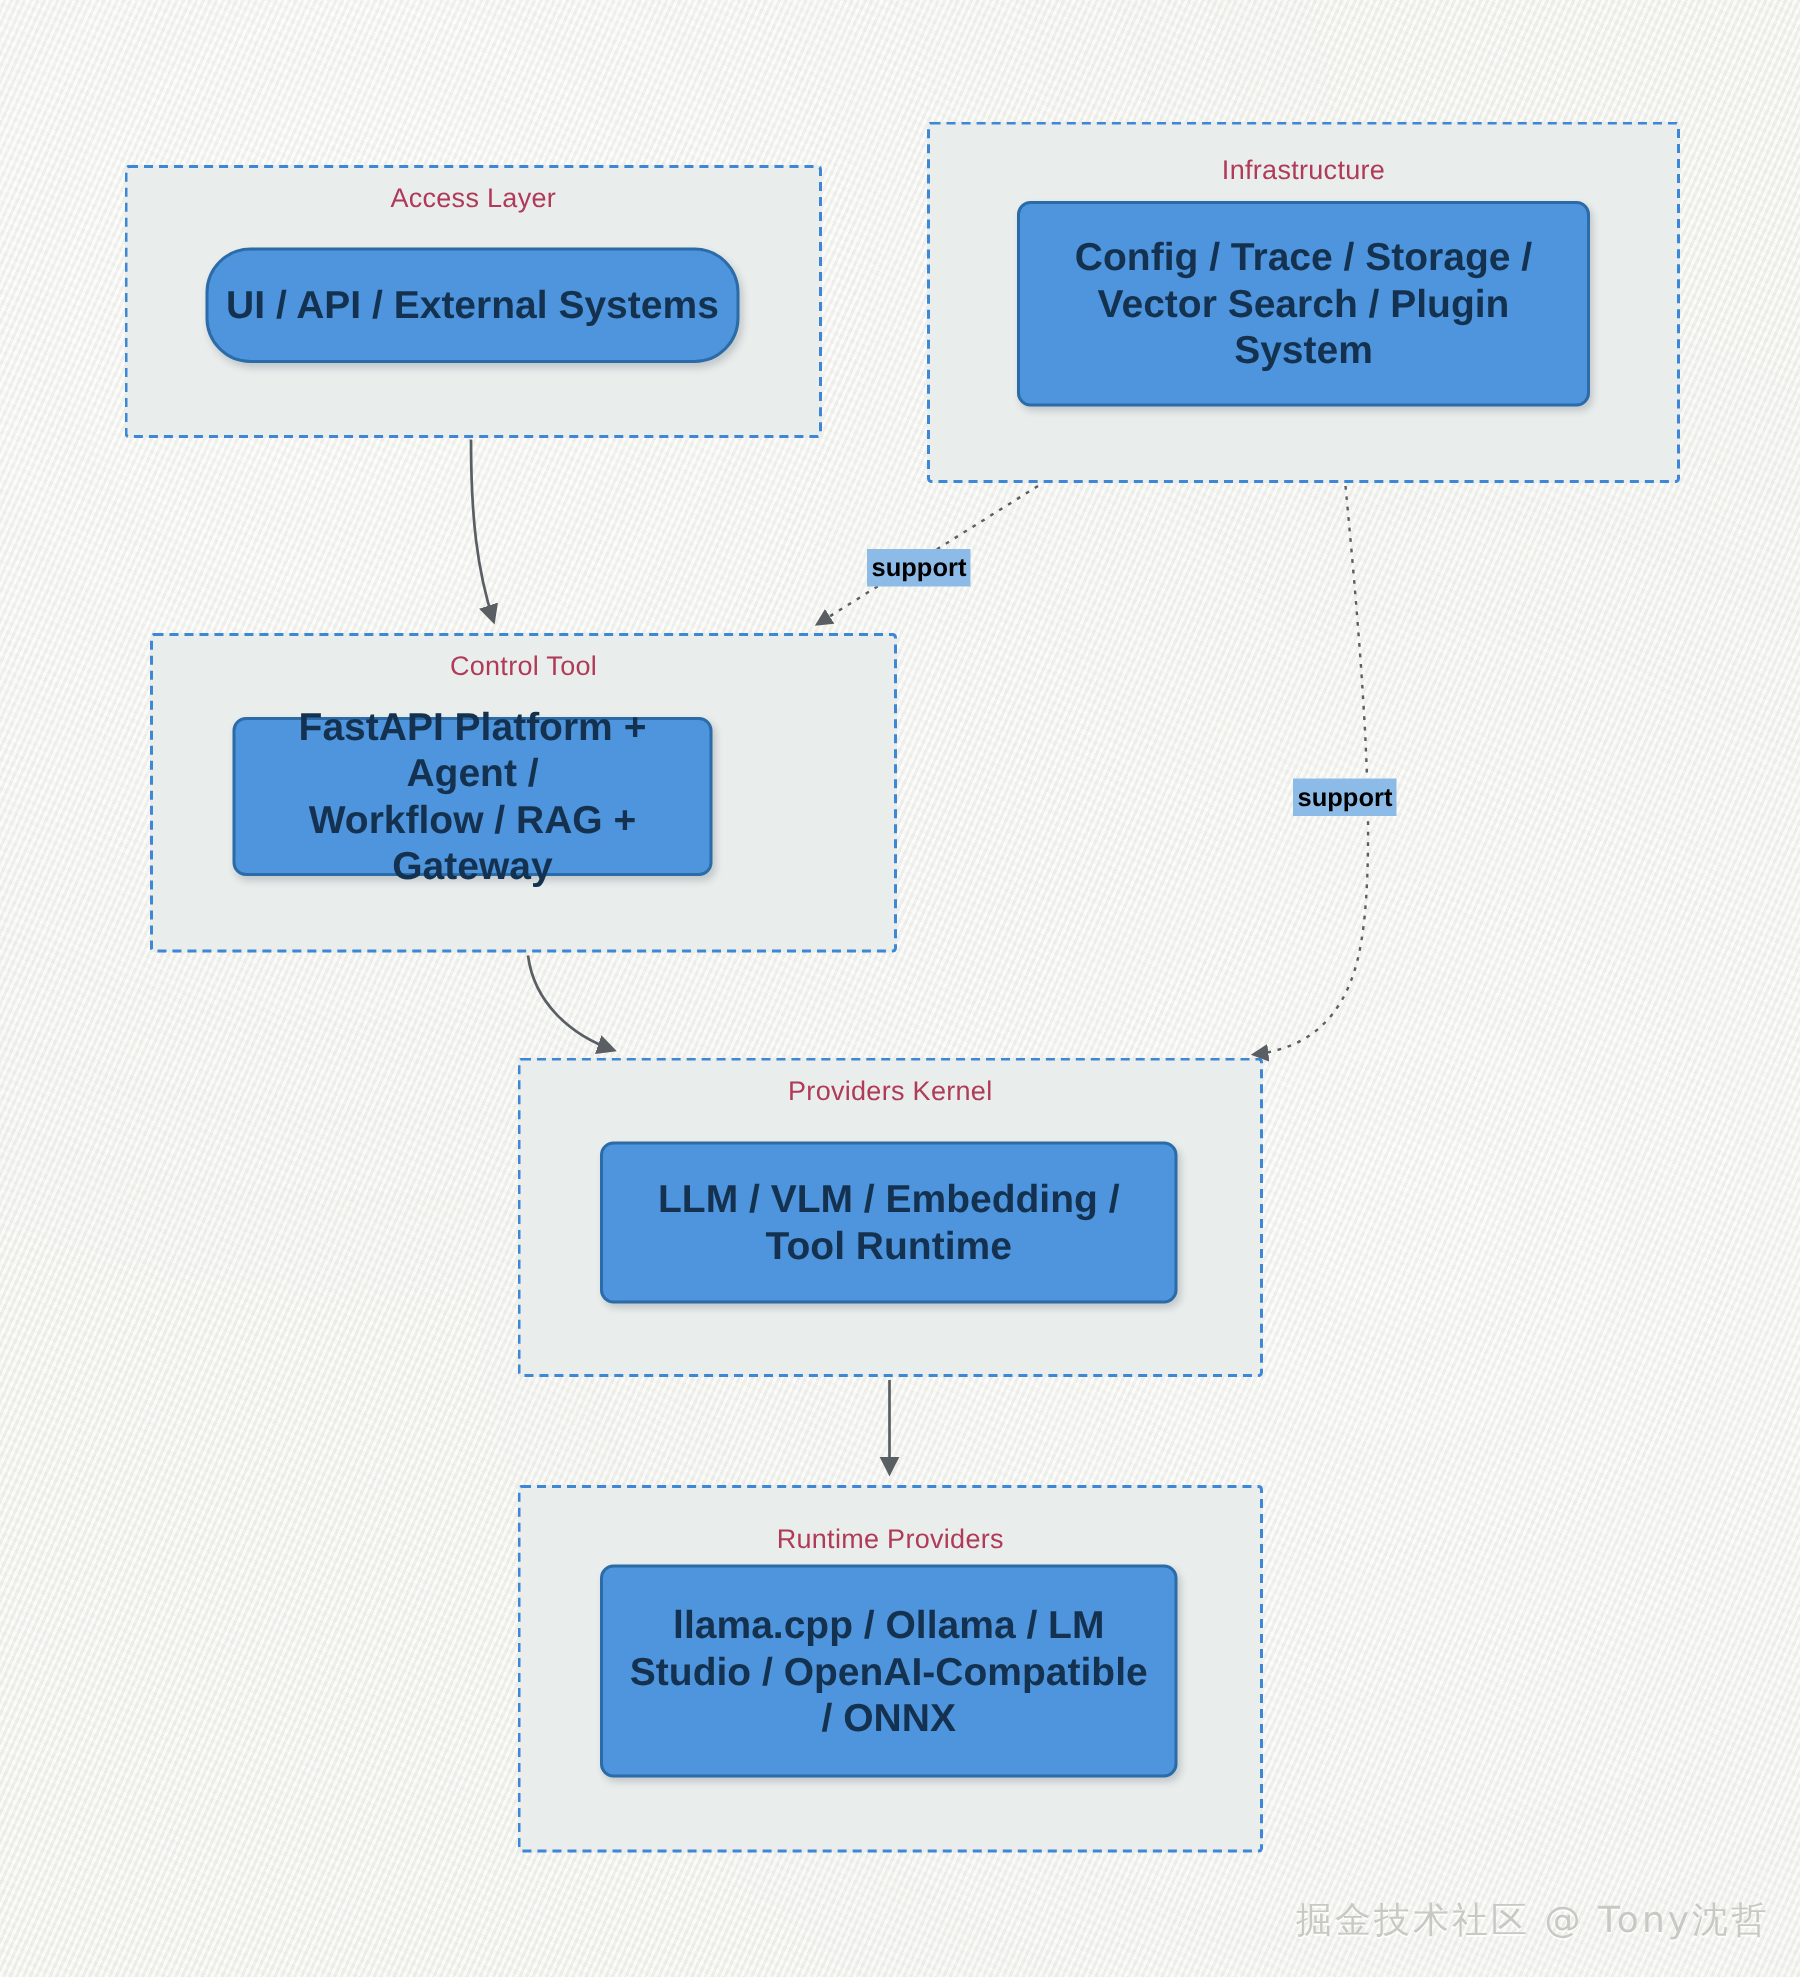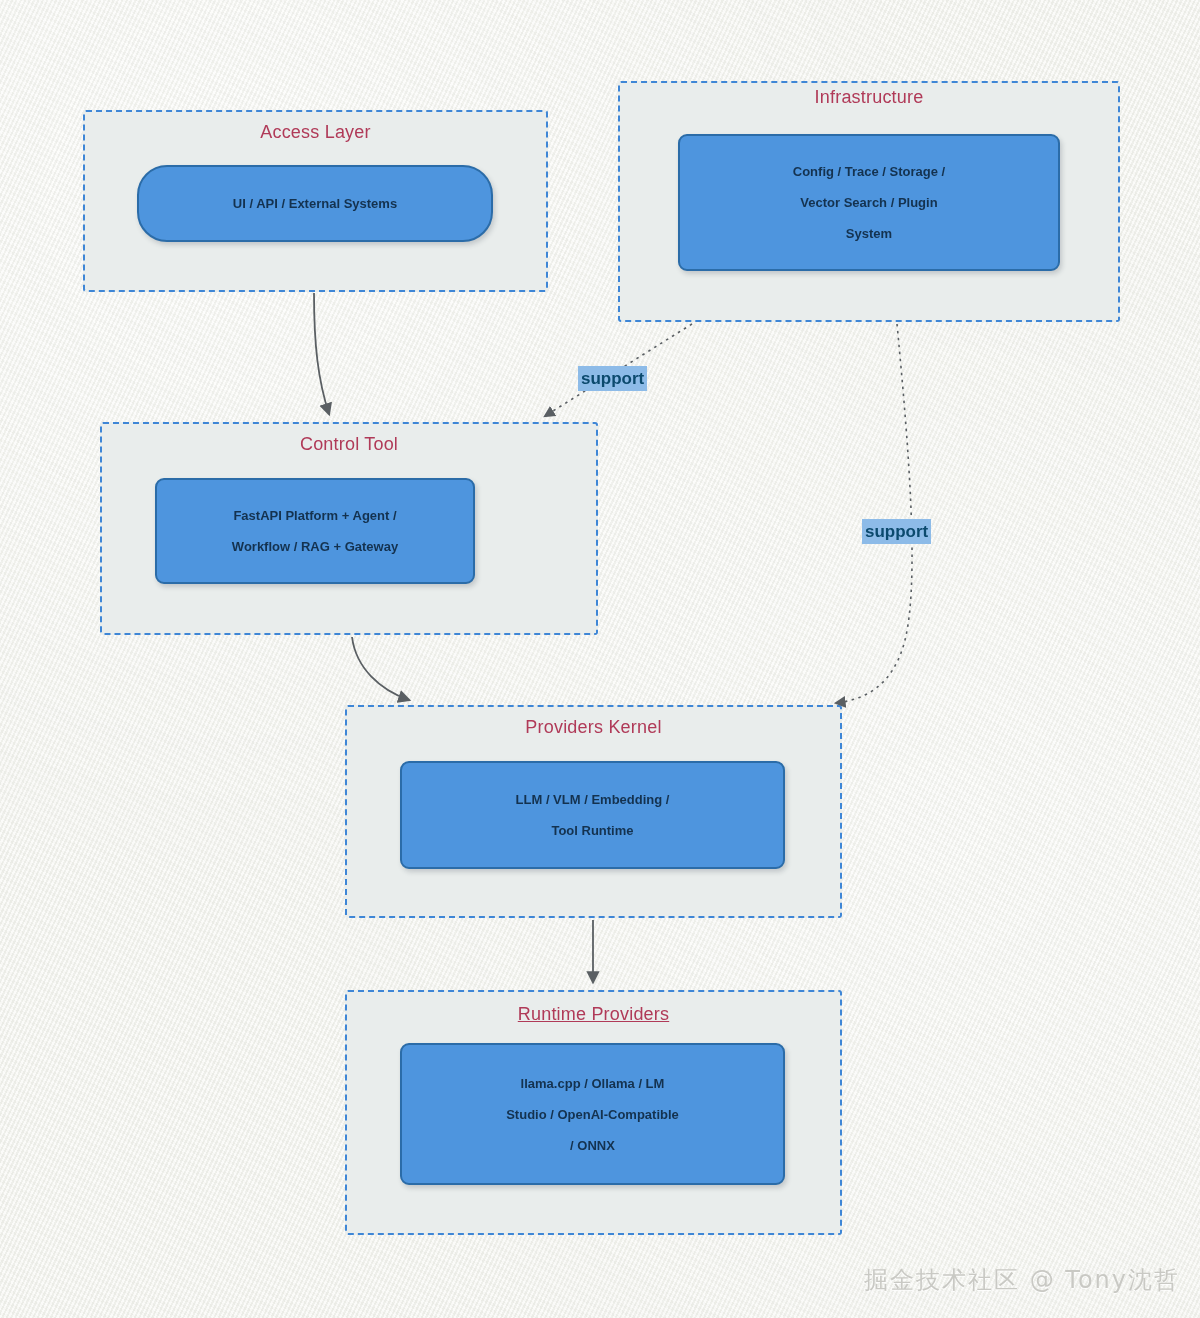--- a/index.html
+++ b/index.html
@@ -60,42 +60,42 @@
     position: absolute;
     box-sizing: border-box;
     background: #4e95de;
     border: 2.5px solid #2b6ca8;
     border-radius: 9px;
     display: flex;
     align-items: center;
     justify-content: center;
     text-align: center;
     color: #14324f;
-    font-size: 13px;
+    font-size: 26px;
     font-weight: bold;
     line-height: 31px;
     box-shadow: 2px 3px 5px rgba(60,70,80,0.22);
     z-index: 4;
     padding: 4px 10px;
   }
   .node span { display: block; }
 
   
   #edges {
     position: absolute;
     inset: 0;
     z-index: 3;
     pointer-events: none;
   }
 
   
   .edge-label {
     position: absolute;
     background: #8dbbe8;
-    color: #0c4a6e;
+    color: #000000;
     font-size: 17px;
     font-weight: bold;
     padding: 2px 3px;
     white-space: nowrap;
     z-index: 5;
     line-height: 21px;
   }
 
   
   #watermark {
@@ -142,21 +142,21 @@
   <div class="cluster" style="left:83px; top:110px; width:465px; height:182px;">
     <div class="cluster-title" style="top:10px;">Access Layer</div>
   </div>
   <div class="node" style="left:137px; top:165px; width:356px; height:77px;border-radius:30px;">
     <div>
       <span>UI / API / External Systems</span>
     </div>
   </div>
 
   <div class="cluster" style="left:618px; top:81px; width:502px; height:241px;">
-    <div class="cluster-title" style="top:4px;">Infrastructure</div>
+    <div class="cluster-title" style="top:20px;">Infrastructure</div>
   </div>
   <div class="node" style="left:678px; top:134px; width:382px; height:137px;">
     <div>
       <span>Config / Trace / Storage /</span>
       <span>Vector Search / Plugin</span>
       <span>System</span>
     </div>
   </div>
 
   <div class="cluster" style="left:100px; top:422px; width:498px; height:213px;">
@@ -173,21 +173,21 @@
     <div class="cluster-title" style="top:10px;">Providers Kernel</div>
   </div>
   <div class="node" style="left:400px; top:761px; width:385px; height:108px;">
     <div>
       <span>LLM / VLM / Embedding /</span>
       <span>Tool Runtime</span>
     </div>
   </div>
 
   <div class="cluster" style="left:345px; top:990px; width:497px; height:245px;">
-    <div class="cluster-title" style="top:12px;text-decoration:underline;">Runtime Providers</div>
+    <div class="cluster-title" style="top:24px;">Runtime Providers</div>
   </div>
   <div class="node" style="left:400px; top:1043px; width:385px; height:142px;">
     <div>
       <span>llama.cpp / Ollama / LM</span>
       <span>Studio / OpenAI-Compatible</span>
       <span>/ ONNX</span>
     </div>
   </div>
 
   <div class="edge-label" style="left:578px; top:366px;">support</div>

